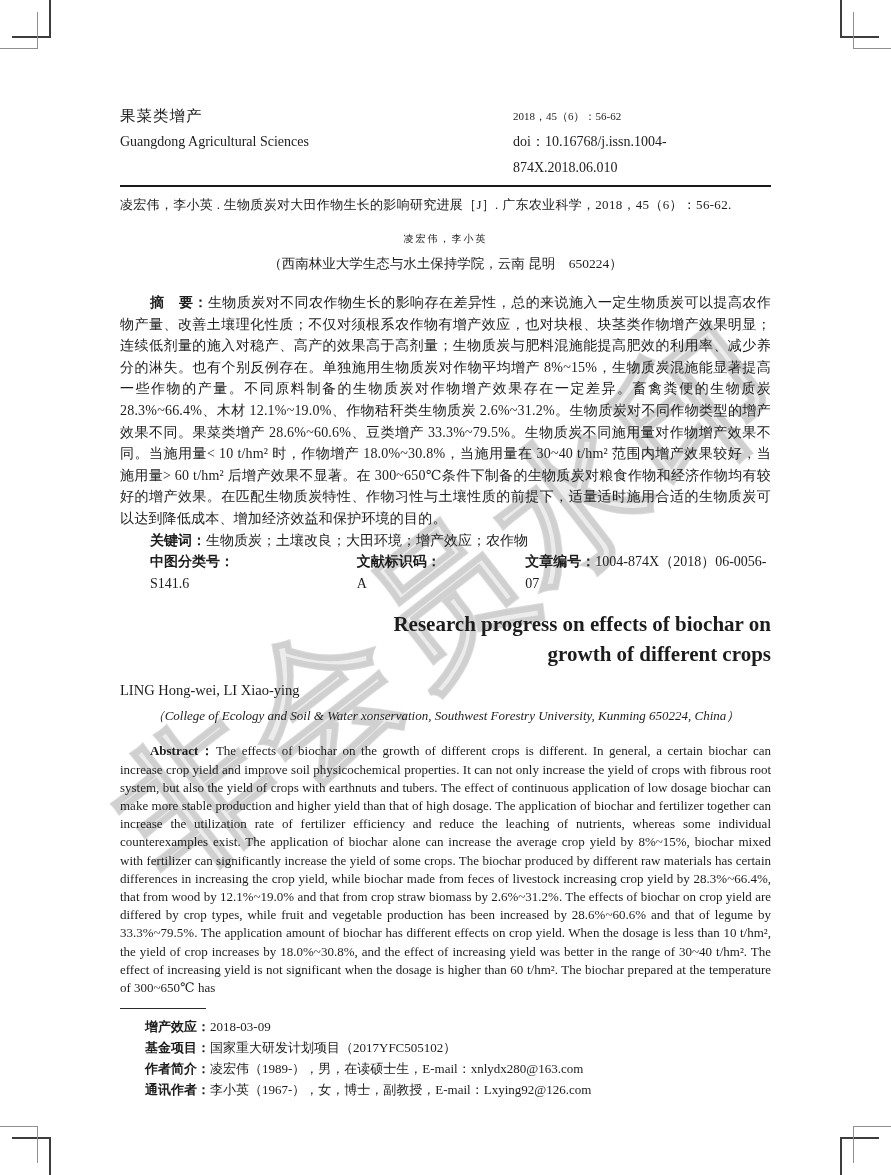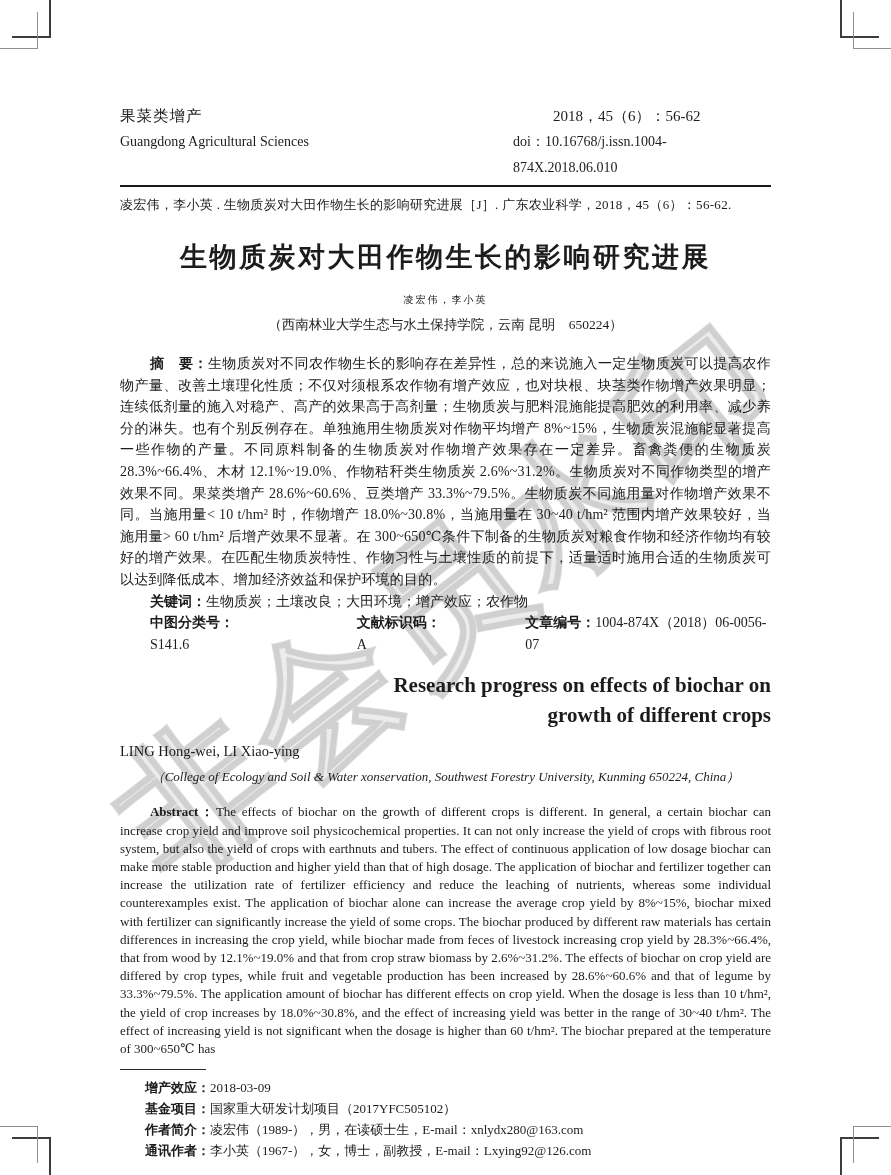--- a/index.html
+++ b/index.html
@@ -29,21 +29,21 @@
   .m-bl2{left:0;bottom:12px;width:37px;height:36px;border-right:1.5px solid;border-top:1.5px solid;}
   .m-br1{right:12px;bottom:0;width:37px;height:36px;border-left:2px solid;border-top:2px solid;}
   .m-br2{right:0;bottom:12px;width:37px;height:36px;border-left:1.5px solid;border-top:1.5px solid;}
   
   .content{position:absolute;left:120px;top:103px;width:651px;z-index:2;}
   .b{font-weight:bold;}
   .header{display:flex;justify-content:space-between;align-items:flex-start;}
   .header .col-left div,.header .col-right div{line-height:26px;}
   .journal-cn{font-size:15.5px;letter-spacing:1px;}
   .journal-en{font-size:14px;}
-  .issue{font-size:15px;margin-left:40px;}
+  .issue{font-size:11px;}
   .doi{font-size:14px;}
   .col-right{width:258px;text-align:left;}
   .rule{border-top:2px solid #1a1a1a;margin-top:4px;}
   .citation{margin-top:9px;font-size:13px;letter-spacing:0.3px;}
   .title-cn{margin-top:25px;font-size:27px;font-weight:bold;text-align:center;letter-spacing:2.5px;}
   .authors-cn{margin-top:18px;font-size:10px;text-align:center;letter-spacing:2px;}
   .affil-cn{margin-top:9px;font-size:13.5px;text-align:center;}
   .cn-abstract{margin:19px 0 0 0;font-size:14px;line-height:21.6px;text-align:justify;text-indent:2.15em;letter-spacing:0.2px;}
   .keywords{margin:0;font-size:14px;line-height:21.6px;text-indent:2.15em;}
   .meta-row{margin:0;font-size:14px;line-height:21.6px;display:flex;}
@@ -80,21 +80,20 @@
       <div class="journal-en">Guangdong Agricultural Sciences</div>
     </div>
     <div class="col-right">
       <div class="issue">2018，45（6）：56-62</div>
       <div class="doi">doi：10.16768/j.issn.1004-874X.2018.06.010</div>
     </div>
   </div>
   <div class="rule"></div>
   <div class="citation">凌宏伟，李小英 . 生物质炭对大田作物生长的影响研究进展［J］. 广东农业科学，2018，45（6）：56-62.</div>
 
-  <div class="title-cn">生物质炭对大田作物生长的影响研究进展</div>
   <div class="authors-cn">凌宏伟，李小英</div>
   <div class="affil-cn">（西南林业大学生态与水土保持学院，云南 昆明　650224）</div>
 
   <p class="cn-abstract"><span class="b">摘　要：</span><span>生物质炭对不同农作物生长的影响存在差异性，总的来说施入一定生物质炭可以提高农作物产量、改善土壤理化性质；不仅对须根系农作物有增产效应，也对块根、块茎类作物增产效果明显；连续低剂量的施入对稳产、高产的效果高于高剂量；生物质炭与肥料混施能提高肥效的利用率、减少养分的淋失。也有个别反例存在。单独施用生物质炭对作物平均增产 8%~15%，生物质炭混施能显著提高一些作物的产量。不同原料制备的生物质炭对作物增产效果存在一定差异。畜禽粪便的生物质炭 28.3%~66.4%、木材 12.1%~19.0%、作物秸秆类生物质炭 2.6%~31.2%。生物质炭对不同作物类型的增产效果不同。果菜类增产 28.6%~60.6%、豆类增产 33.3%~79.5%。生物质炭不同施用量对作物增产效果不同。当施用量&lt; 10 t/hm² 时，作物增产 18.0%~30.8%，当施用量在 30~40 t/hm² 范围内增产效果较好，当施用量&gt; 60 t/hm² 后增产效果不显著。在 300~650℃条件下制备的生物质炭对粮食作物和经济作物均有较好的增产效果。在匹配生物质炭特性、作物习性与土壤性质的前提下，适量适时施用合适的生物质炭可以达到降低成本、增加经济效益和保护环境的目的。</span></p>
 
   <p class="keywords"><span class="b">关键词：</span><span>生物质炭；土壤改良；大田环境；增产效应；农作物</span></p>
 
   <div class="meta-row">
     <span class="m1"><span class="b">中图分类号：</span><span>S141.6</span></span>
     <span class="m2"><span class="b">文献标识码：</span><span>A</span></span>

